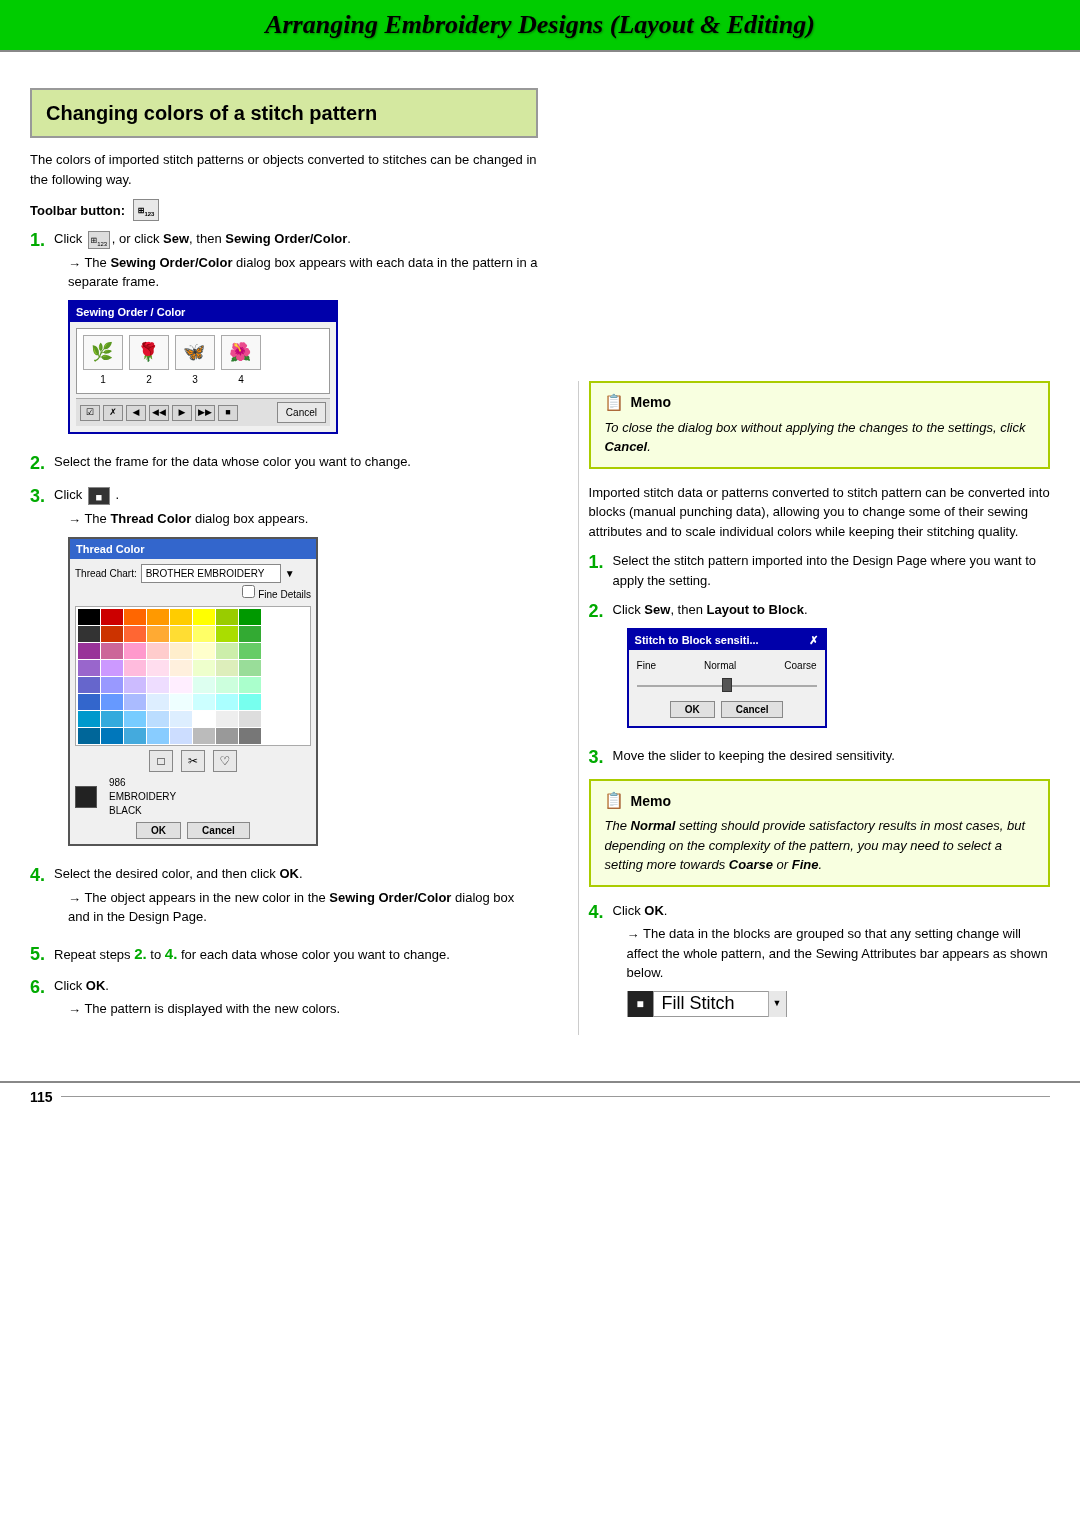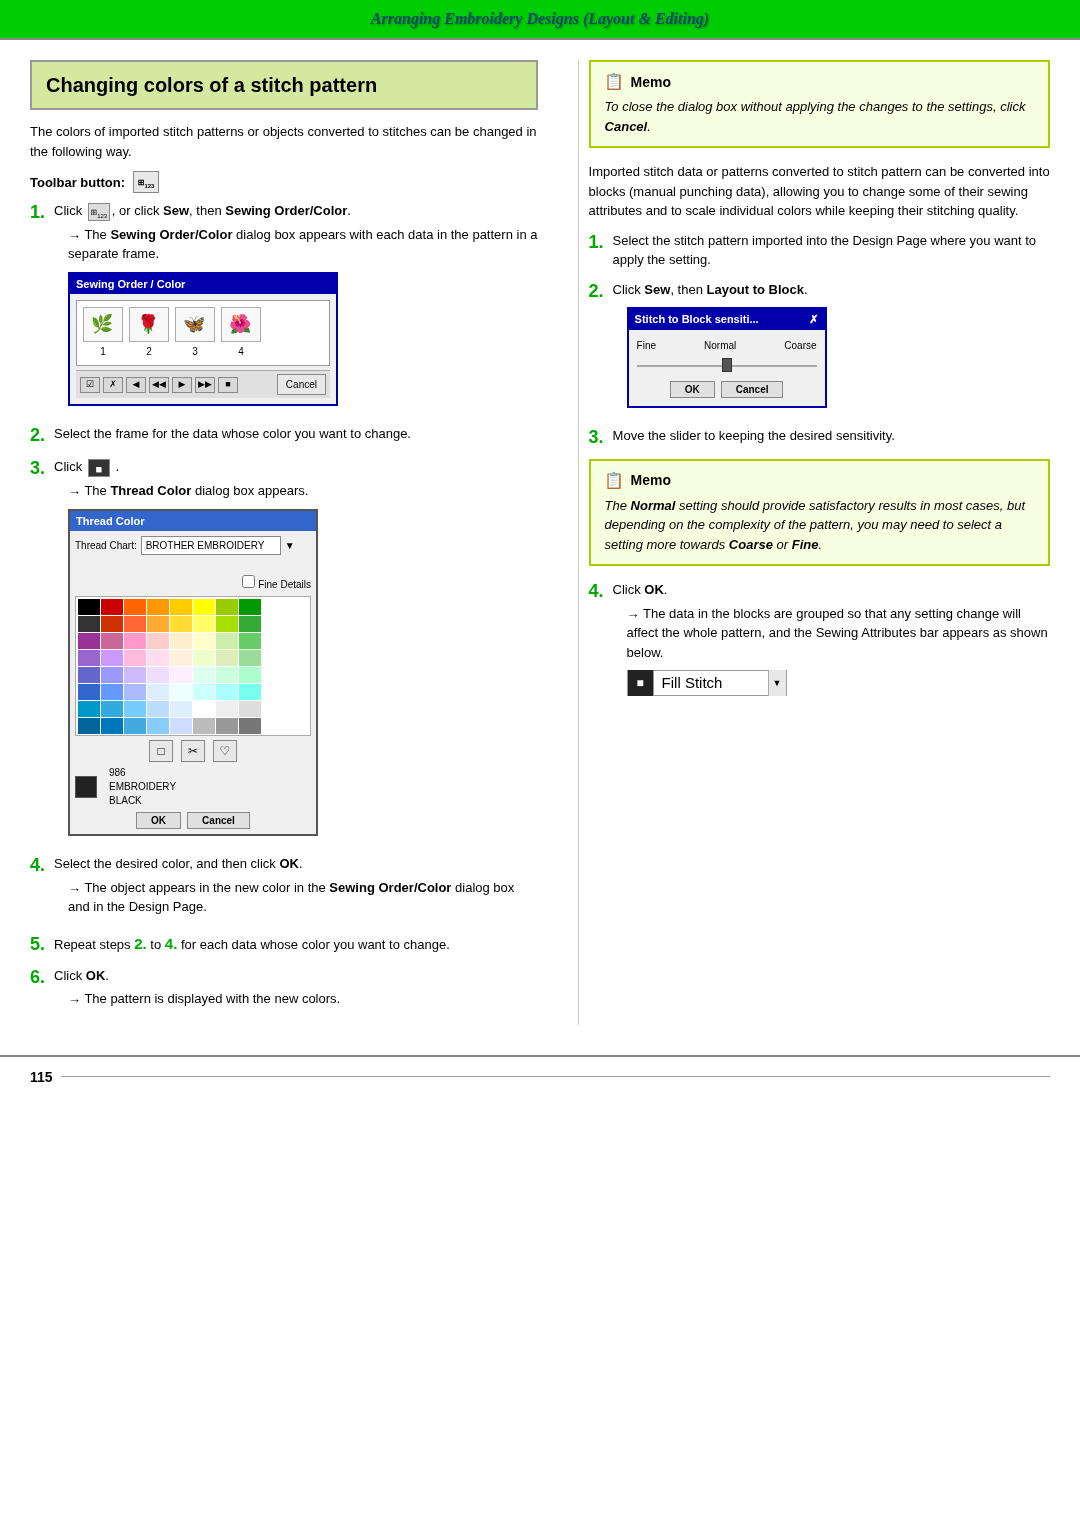--- a/index.html
+++ b/index.html
@@ -13,37 +13,38 @@
     }
 
     .page-header {
       background: #00cc00;
       padding: 10px 20px;
       text-align: center;
     }
     .page-header-title {
       font-family: Georgia, 'Times New Roman', serif;
       font-style: italic;
-      font-size: 16px;
-      color: #0c4a6e;
+      font-size: 26px;
+      color: #000000;
       font-weight: bold;
       text-shadow: 1px 1px 2px rgba(0,0,0,0.3);
     }
 
     .separator-line {
       border: none;
       border-top: 2px solid #888;
       margin: 0;
     }
 
     .page-content {
       display: flex;
       flex-direction: row;
-      padding: 20px 30px;
+      padding: 36px 30px;
       gap: 30px;
+      align-items: flex-end;
     }
 
     .left-column {
       flex: 1.1;
       padding-right: 10px;
     }
 
     .right-column {
       flex: 1;
       padding-left: 10px;
@@ -219,21 +220,21 @@
     }
 
     .thread-color-body {
       padding: 5px;
     }
 
     .thread-chart-row {
       display: flex;
       align-items: center;
       gap: 4px;
-      margin-bottom: 20px;
+      margin-bottom: 2px;
       font-size: 10px;
     }
 
     .thread-chart-dropdown {
       border: 1px solid #888;
       background: white;
       padding: 1px 4px;
       font-size: 10px;
       width: 140px;
     }
@@ -416,39 +417,39 @@
       display: flex;
       align-items: center;
       justify-content: center;
       color: white;
       font-size: 12px;
       border-right: 1px solid #999;
     }
 
     .fill-stitch-text {
       padding: 0 8px;
-      font-size: 15px;
+      font-size: 18px;
       flex: 1;
     }
 
     .fill-stitch-dropdown {
       width: 18px;
       height: 26px;
       border-left: 1px solid #aaa;
       background: #e8e8e8;
       display: flex;
       align-items: center;
       justify-content: center;
       font-size: 9px;
     }
 
     .page-footer {
       display: flex;
       align-items: center;
-      padding: 12px 30px;
+      padding: 6px 30px;
       border-top: 2px solid #888;
       margin-top: 10px;
     }
 
     .page-number {
       font-size: 14px;
       font-weight: bold;
     }
 
     .inline-icon {

